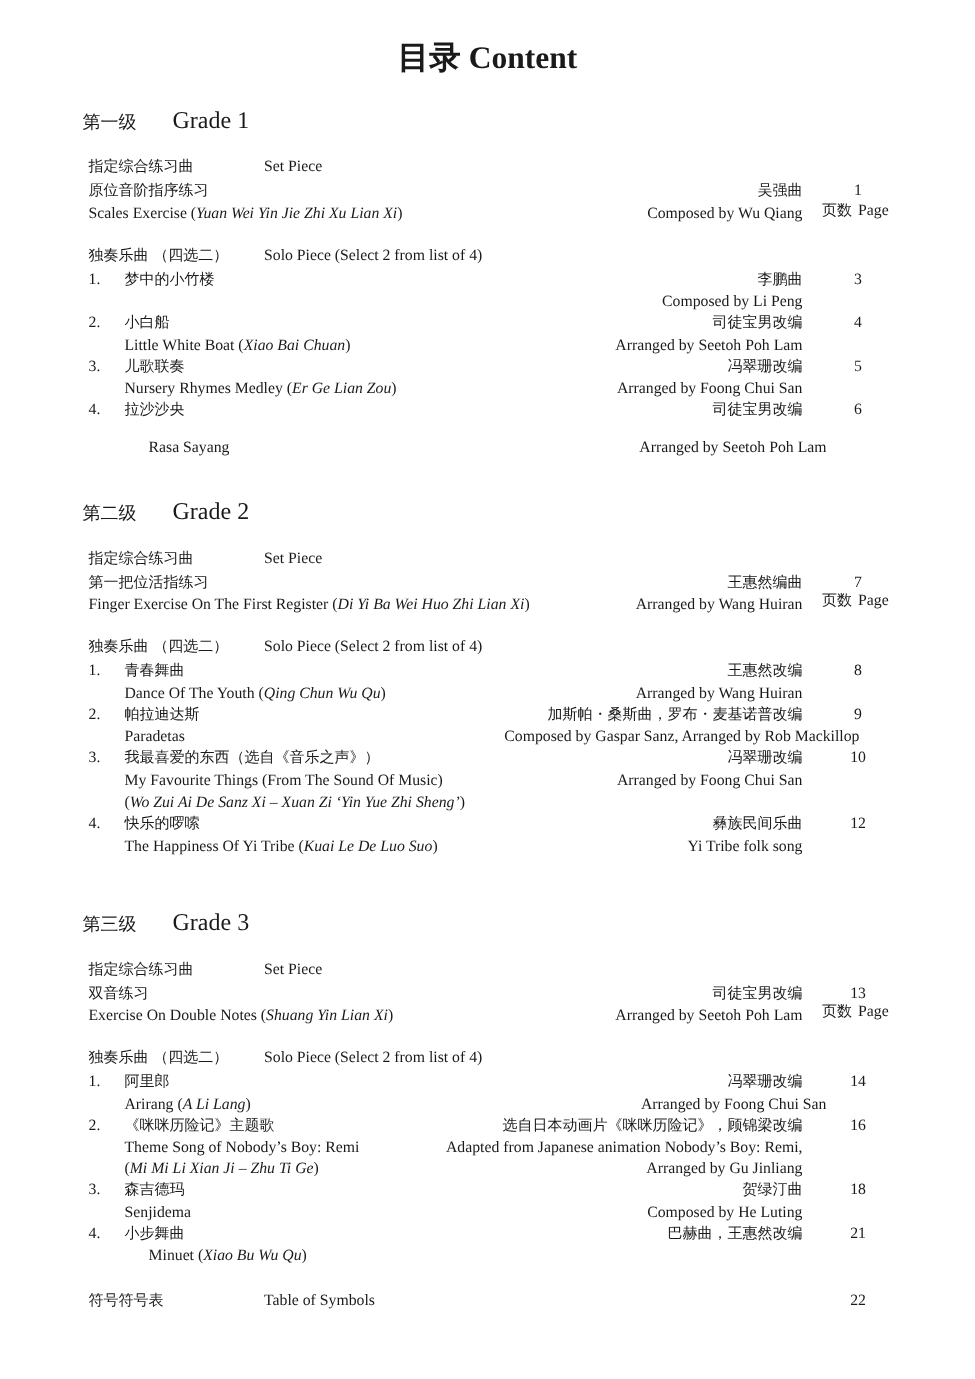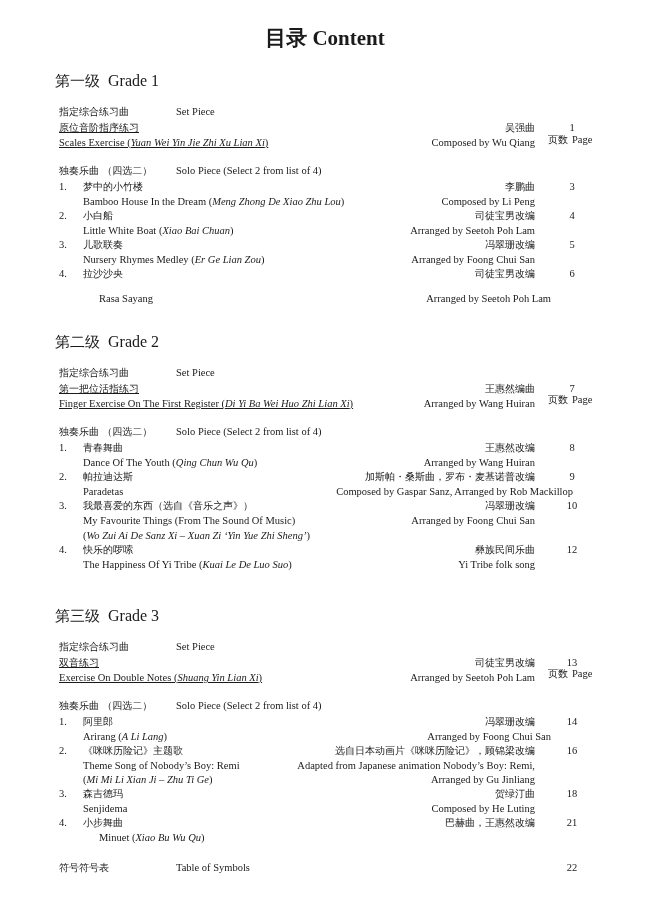--- a/index.html
+++ b/index.html
@@ -9,33 +9,33 @@
     color: #1a1a1a;
   }
   .page-title {
     position: absolute; top: 24px; left: 0; width: 650px; text-align: center;
     font-size: 21px; font-weight: bold; font-family: "Liberation Serif", serif;
   }
   .grade { position: absolute; left: 0; width: 650px; }
   .grade-heading {
     position: absolute; left: 55px; top: 0; font-size: 16px;
   }
-  .grade-heading .cn { font-family: Liberation Mono, monospace; font-size: 15px; margin-right: 8px; }
+  .grade-heading .cn { font-family: Liberation Mono, monospace; font-size: 12px; margin-right: 24px; }
   .page-col-label {
     position: absolute; left: 548px; font-size: 10.5px; margin-top: 42px;
   }
   .page-col-label .cn { font-family: "DejaVu Sans", sans-serif; font-size: 10px; margin-right: 4px; }
   .row { position: absolute; left: 0; width: 650px; height: 15px; font-size: 10.5px; line-height: 15px; white-space: nowrap; }
   .cn { font-family: "DejaVu Sans", sans-serif; font-size: 10px; }
   .sect-cn { position: absolute; left: 59px; }
   .sect-en { position: absolute; left: 176px; }
   .num { position: absolute; left: 59px; }
   .title-cn { position: absolute; left: 83px; }
   .title-en { position: absolute; left: 83px; }
-  .set-title { position: absolute; left: 59px; text-decoration: underline; }
+  .set-title { position: absolute; left: 59px; }
   .credit { position: absolute; right: 115px; text-align: right; }
   .pg { position: absolute; left: 560px; width: 24px; text-align: center; }
   i { font-style: italic; }
 </style>
 </head>
 <body>
 
 <div class="page-title">目录 Content</div>
 
 <div class="grade" style="top:72px;">
@@ -63,21 +63,20 @@
     <span class="sect-en">Solo Piece (Select 2 from list of 4)</span>
   </div>
 
   <div class="row" style="top:107px;">
     <span class="num">1.</span>
     <span class="title-cn cn">梦中的小竹楼</span>
     <span class="credit cn">李鹏曲</span>
     <span class="pg">3</span>
   </div>
   <div class="row" style="top:122px;">
-    <span class="title-en"><span>Bamboo House In the Dream (</span><i>Meng Zhong De Xiao Zhu Lou</i><span>)</span></span>
     <span class="credit">Composed by Li Peng</span>
   </div>
 
   <div class="row" style="top:136px;">
     <span class="num">2.</span>
     <span class="title-cn cn">小白船</span>
     <span class="credit cn">司徒宝男改编</span>
     <span class="pg">4</span>
   </div>
   <div class="row" style="top:151px;">

